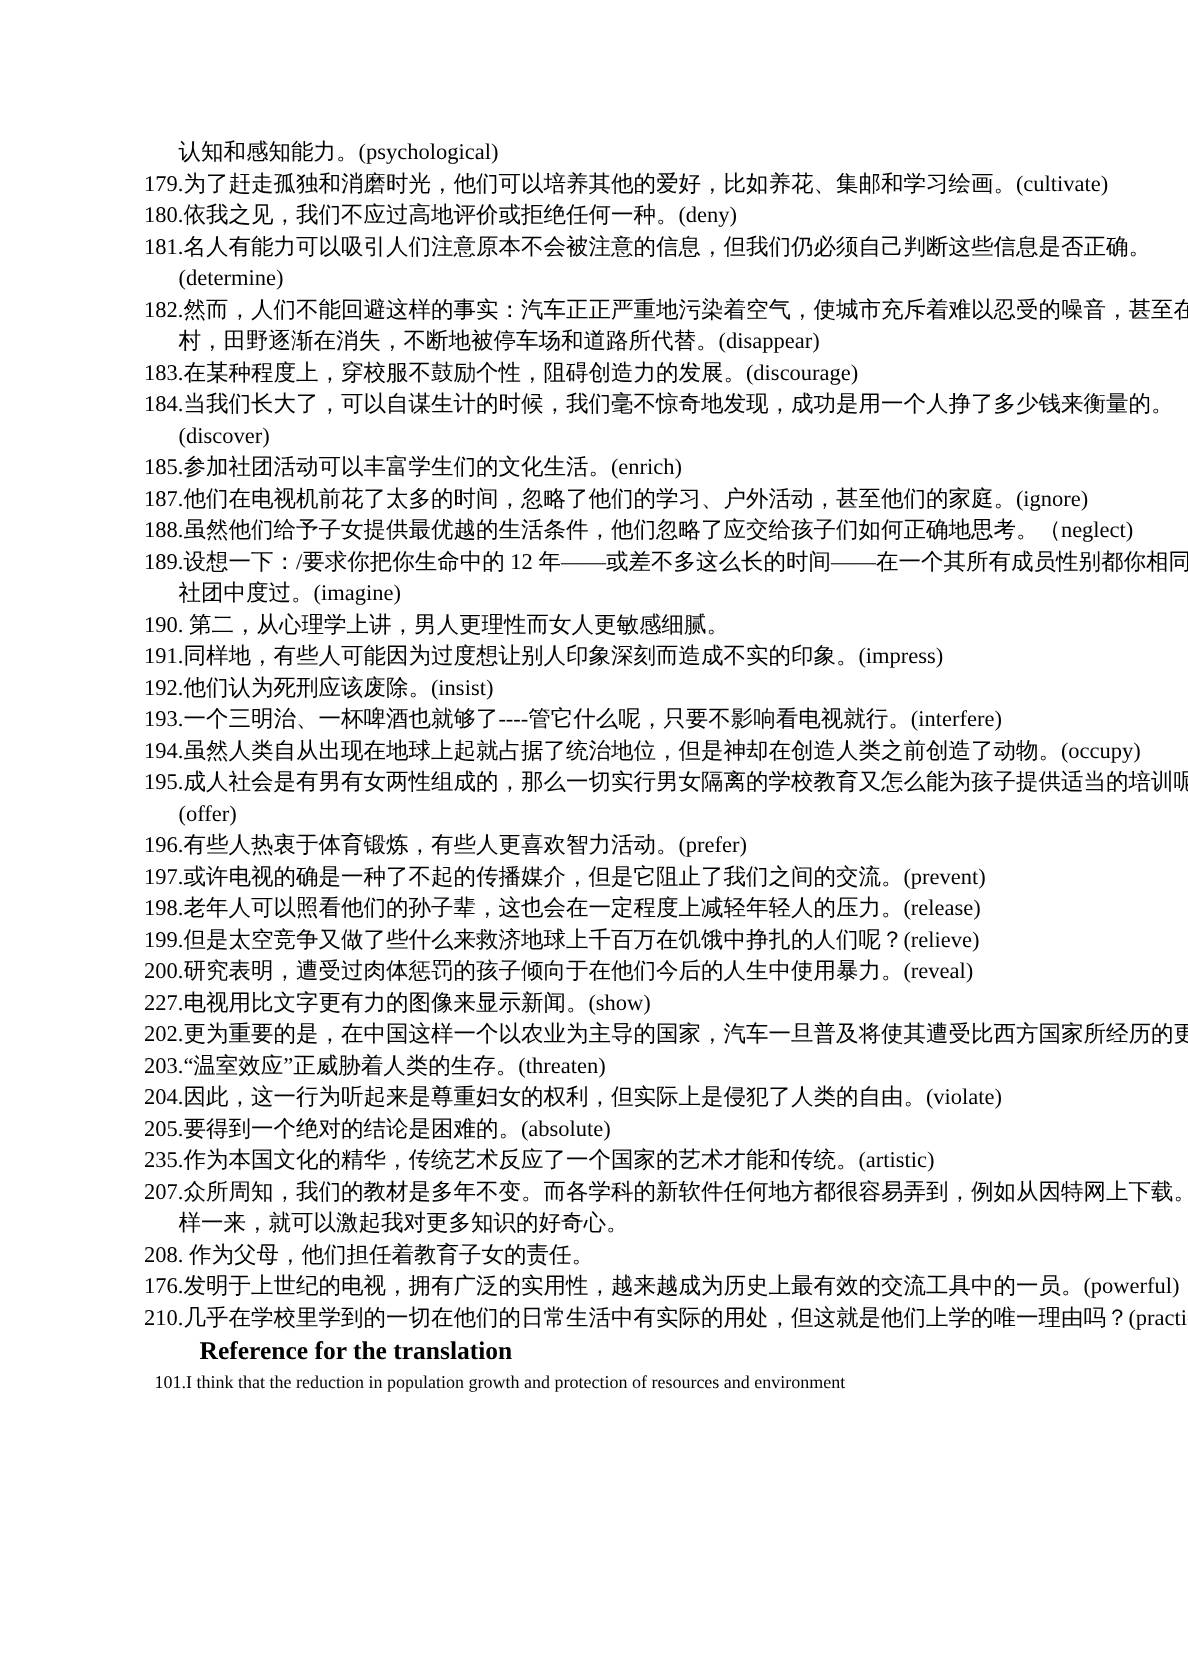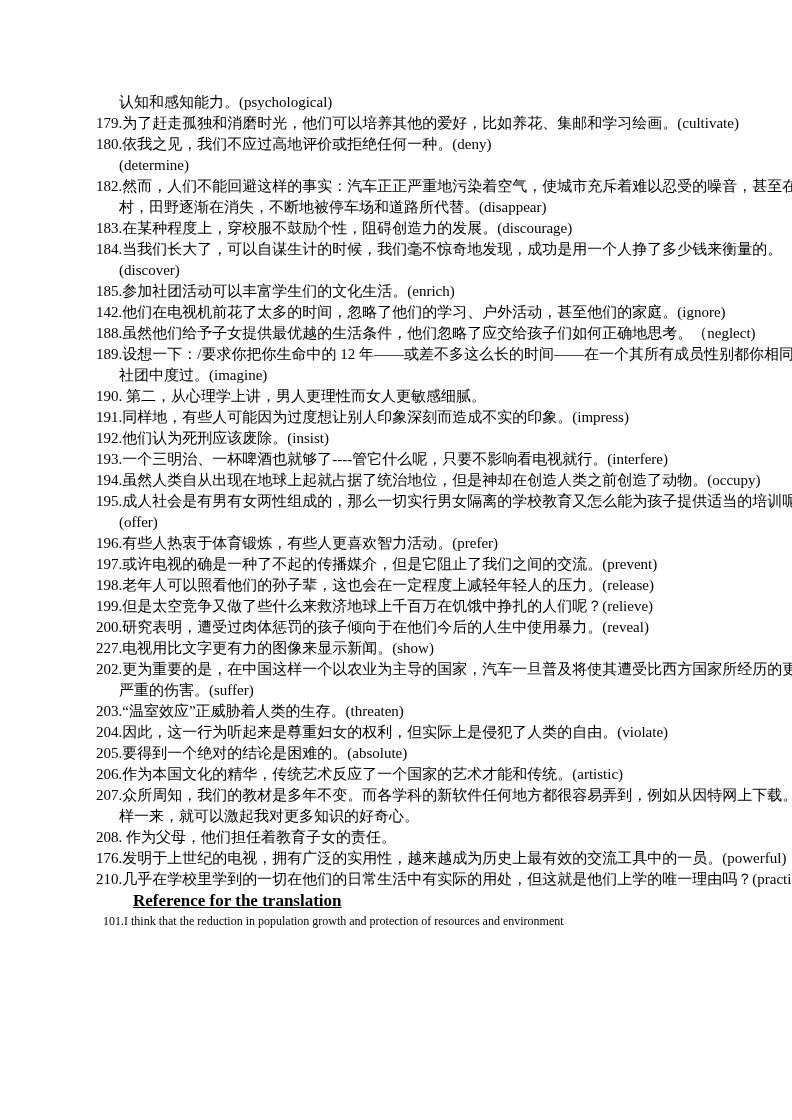--- a/index.html
+++ b/index.html
@@ -35,64 +35,63 @@
     height: 21px;
     white-space: nowrap;
     letter-spacing: 0px;
   }
   .line--num      { padding-left: 96px;  }
   .line--cont     { padding-left: 119px; }
   .line--heading  {
     padding-left: 133px;
     font-weight: bold;
     font-size: 17px;
-    text-decoration: underline;
   }
   .line--ref      { padding-left: 103px; font-size: 12px; }
   .line--ref-cont { padding-left: 142px; font-size: 16px; }
   .line--justify  { word-spacing: 4.5px; }
 </style>
 </head>
 <body>
 
 <div class="page">
   <div class="content" id="lines-container">
       <div class="line line--cont">认知和感知能力。(psychological)</div>
       <div class="line line--num">179.为了赶走孤独和消磨时光，他们可以培养其他的爱好，比如养花、集邮和学习绘画。(cultivate)</div>
       <div class="line line--num">180.依我之见，我们不应过高地评价或拒绝任何一种。(deny)</div>
+      <div class="line line--num">181.名人有能力可以吸引人们注意原本不会被注意的信息，但我们仍必须自己判断这些信息是否正确。</div>
       <div class="line line--cont">(determine)</div>
       <div class="line line--num">182.然而，人们不能回避这样的事实：汽车正正严重地污染着空气，使城市充斥着难以忍受的噪音，甚至在乡</div>
       <div class="line line--cont">村，田野逐渐在消失，不断地被停车场和道路所代替。(disappear)</div>
       <div class="line line--num">183.在某种程度上，穿校服不鼓励个性，阻碍创造力的发展。(discourage)</div>
       <div class="line line--num">184.当我们长大了，可以自谋生计的时候，我们毫不惊奇地发现，成功是用一个人挣了多少钱来衡量的。</div>
       <div class="line line--cont">(discover)</div>
       <div class="line line--num">185.参加社团活动可以丰富学生们的文化生活。(enrich)</div>
-      <div class="line line--num">142.他们在电视机前花了太多的时间，忽略了他们的学习、户外活动，甚至他们的家庭。(ignore)</div>
+      <div class="line line--num">187.他们在电视机前花了太多的时间，忽略了他们的学习、户外活动，甚至他们的家庭。(ignore)</div>
       <div class="line line--num">188.虽然他们给予子女提供最优越的生活条件，他们忽略了应交给孩子们如何正确地思考。（neglect)</div>
       <div class="line line--num">189.设想一下：/要求你把你生命中的 12 年——或差不多这么长的时间——在一个其所有成员性别都你相同的</div>
       <div class="line line--cont">社团中度过。(imagine)</div>
       <div class="line line--num">190. 第二，从心理学上讲，男人更理性而女人更敏感细腻。</div>
       <div class="line line--num">191.同样地，有些人可能因为过度想让别人印象深刻而造成不实的印象。(impress)</div>
       <div class="line line--num">192.他们认为死刑应该废除。(insist)</div>
       <div class="line line--num">193.一个三明治、一杯啤酒也就够了----管它什么呢，只要不影响看电视就行。(interfere)</div>
       <div class="line line--num">194.虽然人类自从出现在地球上起就占据了统治地位，但是神却在创造人类之前创造了动物。(occupy)</div>
       <div class="line line--num">195.成人社会是有男有女两性组成的，那么一切实行男女隔离的学校教育又怎么能为孩子提供适当的培训呢？</div>
       <div class="line line--cont">(offer)</div>
       <div class="line line--num">196.有些人热衷于体育锻炼，有些人更喜欢智力活动。(prefer)</div>
       <div class="line line--num">197.或许电视的确是一种了不起的传播媒介，但是它阻止了我们之间的交流。(prevent)</div>
       <div class="line line--num">198.老年人可以照看他们的孙子辈，这也会在一定程度上减轻年轻人的压力。(release)</div>
       <div class="line line--num">199.但是太空竞争又做了些什么来救济地球上千百万在饥饿中挣扎的人们呢？(relieve)</div>
       <div class="line line--num">200.研究表明，遭受过肉体惩罚的孩子倾向于在他们今后的人生中使用暴力。(reveal)</div>
       <div class="line line--num">227.电视用比文字更有力的图像来显示新闻。(show)</div>
       <div class="line line--num">202.更为重要的是，在中国这样一个以农业为主导的国家，汽车一旦普及将使其遭受比西方国家所经历的更为</div>
-      <div class="line line--cont">严重的伤害。(suffer)</div>
       <div class="line line--num">203.“温室效应”正威胁着人类的生存。(threaten)</div>
       <div class="line line--num">204.因此，这一行为听起来是尊重妇女的权利，但实际上是侵犯了人类的自由。(violate)</div>
       <div class="line line--num">205.要得到一个绝对的结论是困难的。(absolute)</div>
-      <div class="line line--num">206.作为本国文化的精华，传统艺术反应了一个国家的艺术才能和传统。(artistic)</div>
+      <div class="line line--num">235.作为本国文化的精华，传统艺术反应了一个国家的艺术才能和传统。(artistic)</div>
       <div class="line line--num">207.众所周知，我们的教材是多年不变。而各学科的新软件任何地方都很容易弄到，例如从因特网上下载。这</div>
       <div class="line line--cont">样一来，就可以激起我对更多知识的好奇心。</div>
       <div class="line line--num">208. 作为父母，他们担任着教育子女的责任。</div>
       <div class="line line--num">176.发明于上世纪的电视，拥有广泛的实用性，越来越成为历史上最有效的交流工具中的一员。(powerful)</div>
       <div class="line line--num">210.几乎在学校里学到的一切在他们的日常生活中有实际的用处，但这就是他们上学的唯一理由吗？(practical)</div>
       <div class="line line--heading">Reference for the translation</div>
       <div class="line line--ref">101.I think that the reduction in population growth and protection of resources and environment</div>
     </div>
 </div>
 

